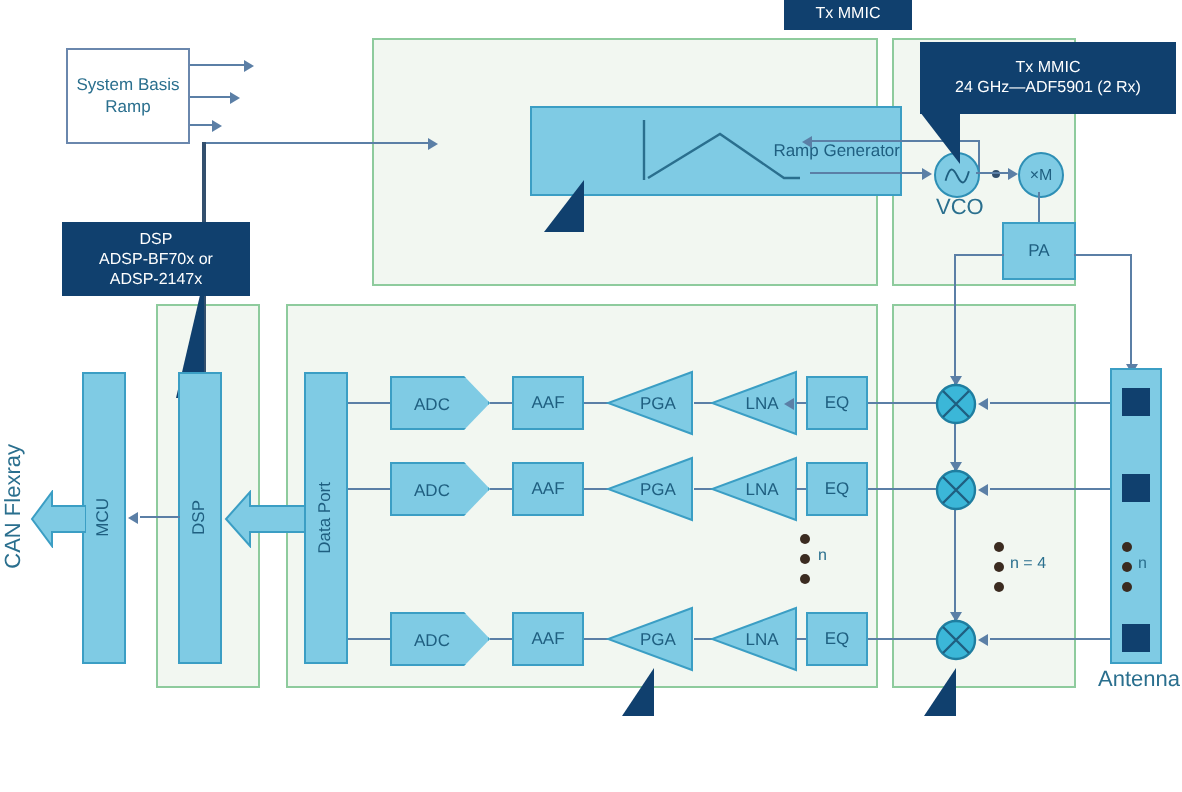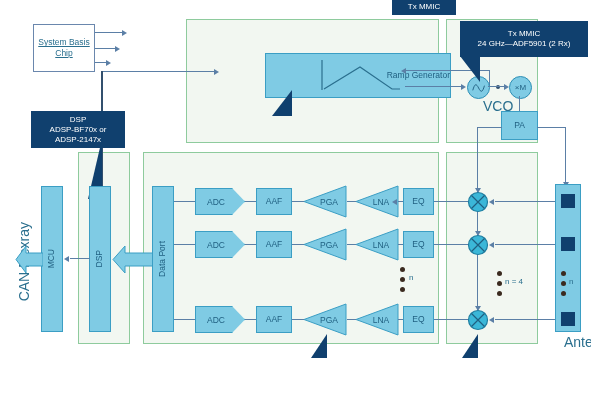--- a/index.html
+++ b/index.html
@@ -126,21 +126,21 @@
     position:absolute;
     width:5px;height:5px;border-radius:50%;
     background:#3b2b20;
   }
   .dotlbl{
     position:absolute;
     color:#2a6f8e;font-size:8px;
   }
   .plabel{
     position:absolute;
-    color:#2a6f8e;font-size:14px;white-space:nowrap;margin-left:15px;
+    color:#2a6f8e;font-size:11px;white-space:nowrap;
   }
   .bigarrow{position:absolute;}
   .sq{
     position:absolute;
     background:#10406e;
   }
   .jdot{
     position:absolute;width:4px;height:4px;border-radius:50%;
     background:#33506e;
   }
@@ -157,23 +157,23 @@
   <div class="panel" style="left:186px;top:19px;width:253px;height:124px;"></div>
 
   <div class="panel" style="left:446px;top:19px;width:92px;height:124px;"></div>
 
   <div class="panel" style="left:78px;top:152px;width:52px;height:192px;"></div>
 
   <div class="panel" style="left:143px;top:152px;width:296px;height:192px;"></div>
 
   <div class="panel" style="left:446px;top:152px;width:92px;height:192px;"></div>
 
-  <div class="whiteblk" style="left:33px;top:24px;width:62px;height:48px;flex-direction:column;text-decoration:underline;">
+  <div class="whiteblk" style="left:33px;top:24px;width:62px;height:48px;flex-direction:column;">
     <span>System Basis</span>
-    <span>Chip</span>
+    <span>Ramp</span>
   </div>
 
   <div class="hline" style="left:95px;top:32px;width:28px;"></div>
   <div class="arrowR" style="left:122px;top:29.5px;"></div>
   <div class="hline" style="left:95px;top:48px;width:21px;"></div>
   <div class="arrowR" style="left:115px;top:45.5px;"></div>
   <div class="hline" style="left:95px;top:62px;width:12px;"></div>
   <div class="arrowR" style="left:106px;top:59.5px;"></div>
 
   <div class="hline" style="left:102px;top:71px;width:114px;"></div>

